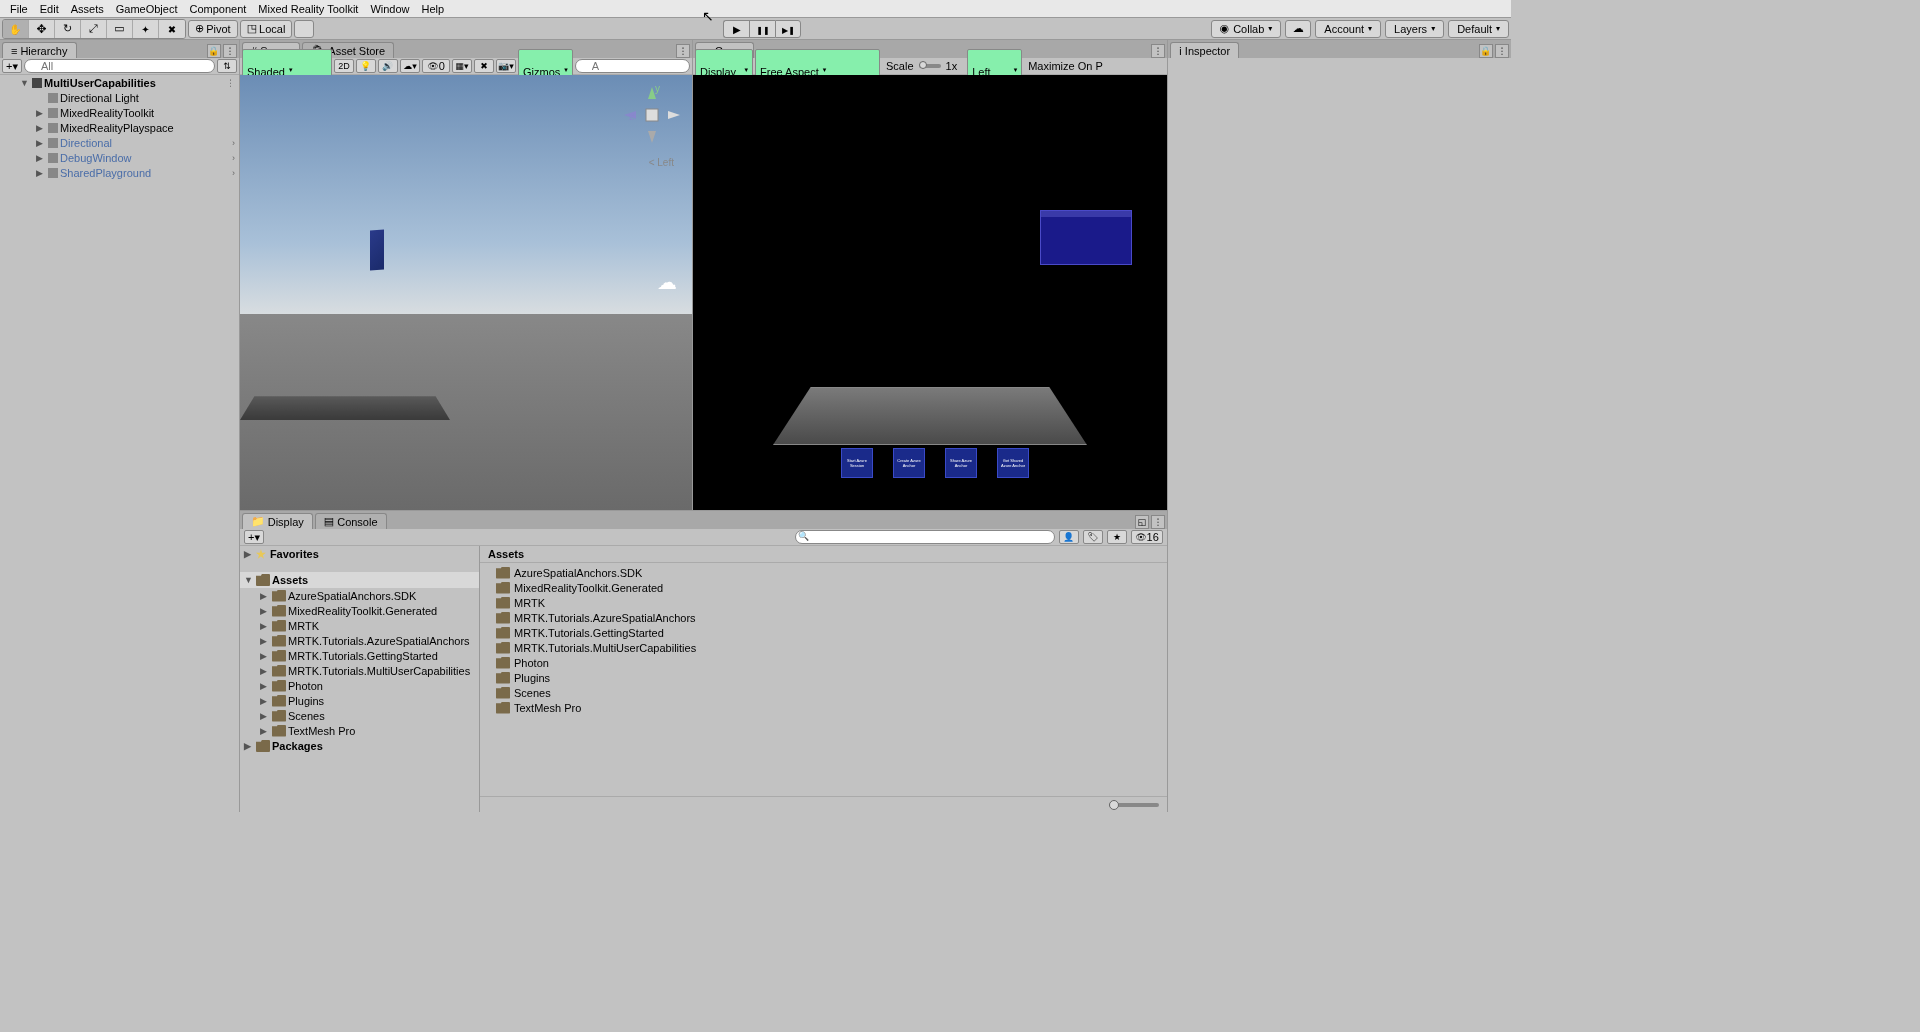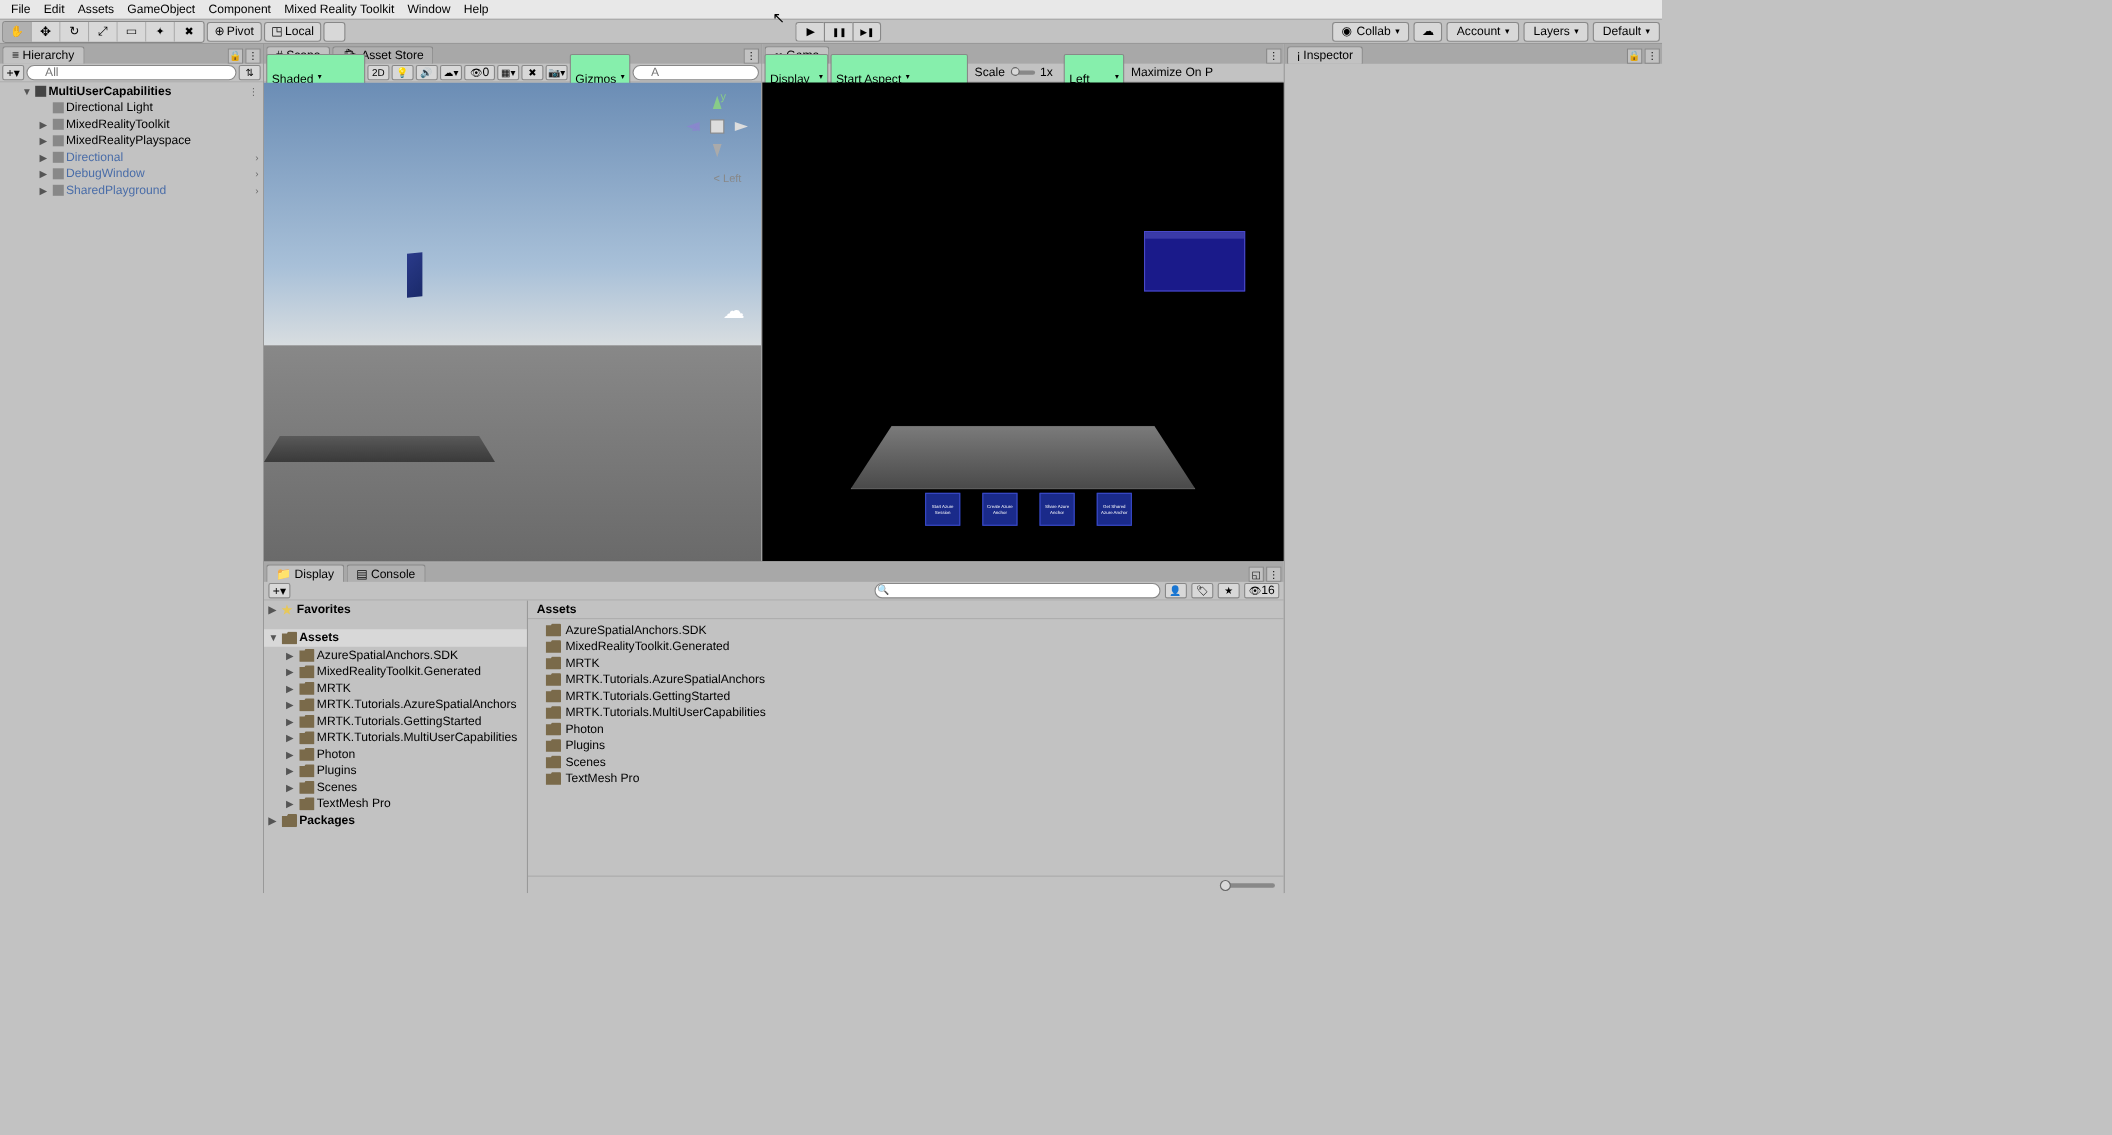--- a/index.html
+++ b/index.html
@@ -332,21 +332,21 @@
           </div>
           <div class="tab-options">
             <div class="tab-option-btn">⋮</div>
           </div>
         </div>
         <div class="scene-toolbar">
           <div class="scene-dropdown" style="width:58px">
               <span>Display 1</span>
             </div>
           <div class="scene-dropdown" style="width:125px">
-              <span>Start Aspect</span>
+              <span>Free Aspect</span>
             </div>
           <span style="margin-left:4px">Scale</span>
           <div style="width:22px;height:4px;background:#888;border-radius:2px;margin:0 3px;position:relative">
             <div style="position:absolute;left:0;top:-3px;width:8px;height:8px;background:#d8d8d8;border:1px solid #666;border-radius:50%"></div>
           </div>
           <span>1x</span>
           <div class="scene-dropdown" style="width:55px;margin-left:8px">
               <span>Left Eye</span>
             </div>
           <span style="margin-left:4px">Maximize On P</span>

